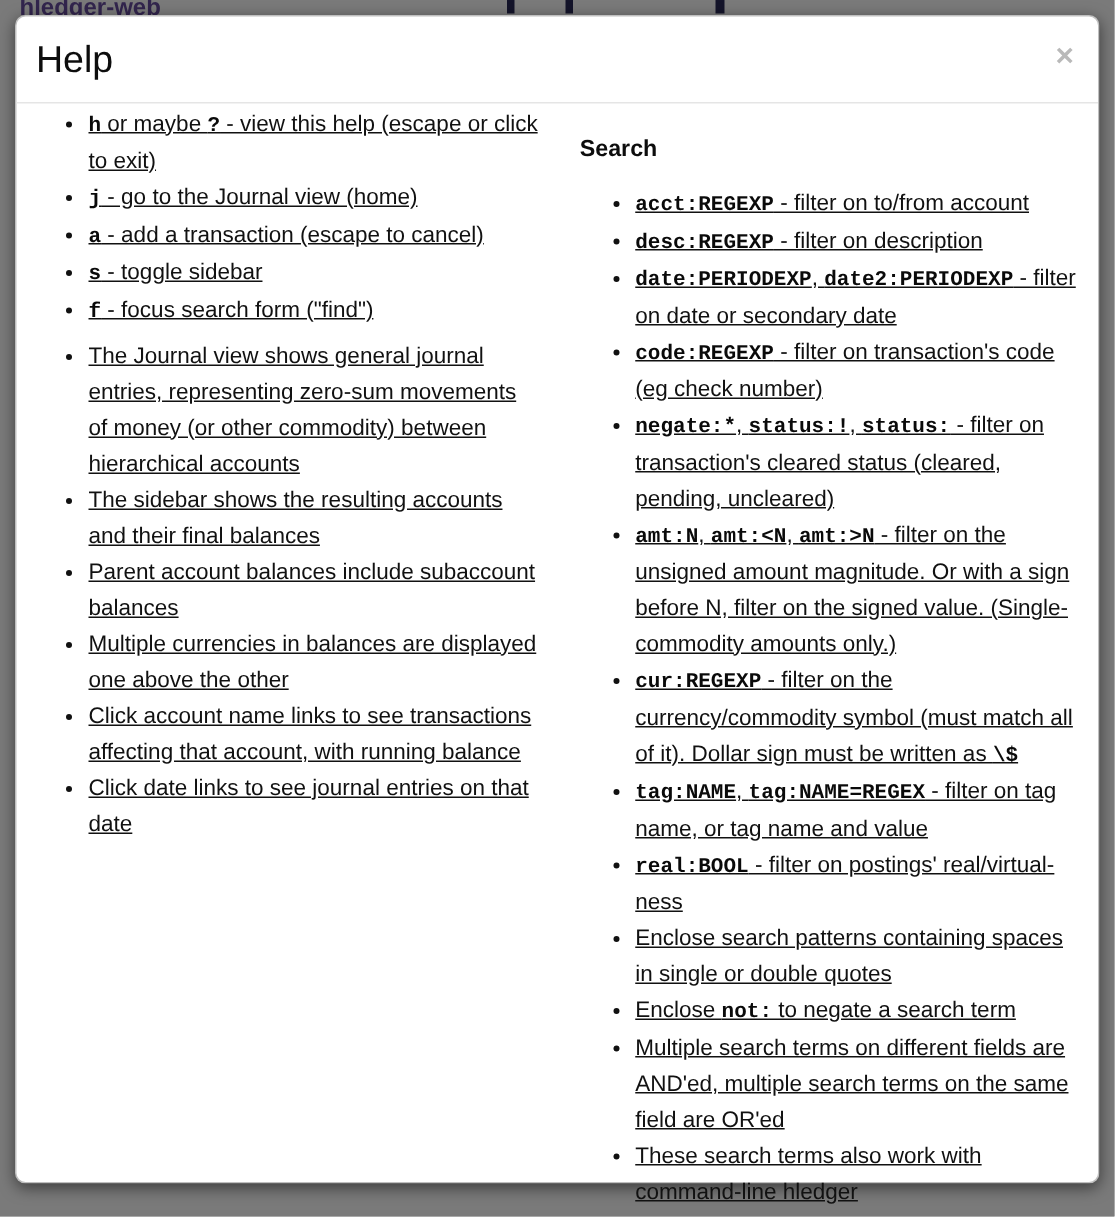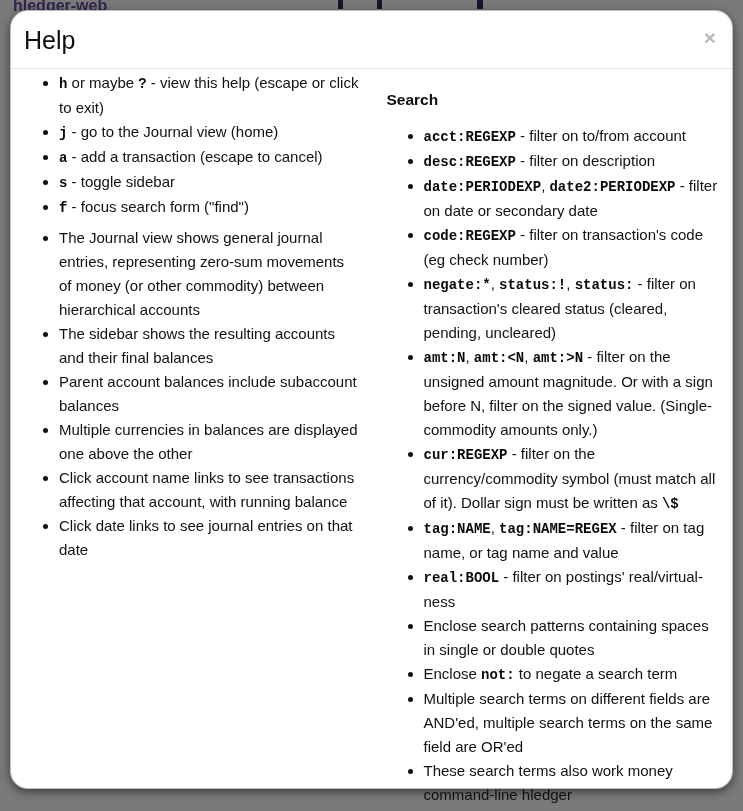--- a/index.html
+++ b/index.html
@@ -28,21 +28,21 @@
   .bg-frag.f1 { left:338px; }
   .bg-frag.f2 { left:377px; }
   .bg-frag.f3 { left:477px; width:6px; }
 
   
   .modal {
     position:absolute; left:10px; top:10px;
     width:723px; height:779px;
     background:#ffffff;
     border:1px solid rgba(0,0,0,.25);
-    border-radius:18px;
+    border-radius:7px;
     box-shadow:0 3px 10px rgba(0,0,0,.5);
   }
   .modal-header {
     position:relative;
     padding:15px 15px 13px 13px;
     border-bottom:1px solid #e5e5e5;
   }
   .modal-title {
     font-size:25px;
     font-weight:500;
@@ -73,20 +73,21 @@
   ul.help-list {
     margin:0 0 6px;
     padding-left:37px;
     list-style:disc;
   }
   ul.help-list li {
     font-size:15px;
     line-height:24px;
     color:#111;
     margin:0;
+    text-decoration:underline;
   }
   .code {
     font-family:"Liberation Mono","DejaVu Sans Mono",monospace;
     font-weight:700;
     font-size:14px;
     color:#0a0a0a;
   }
 </style>
 </head>
 <body>
@@ -129,17 +130,17 @@
           <li><span class="code">date:PERIODEXP</span><span>, </span><span class="code">date2:PERIODEXP</span><span> - filter on date or secondary date</span></li>
           <li><span class="code">code:REGEXP</span><span> - filter on transaction's code (eg check number)</span></li>
           <li><span class="code">negate:*</span><span>, </span><span class="code">status:!</span><span>, </span><span class="code">status:</span><span> - filter on transaction's cleared status (cleared, pending, uncleared)</span></li>
           <li><span class="code">amt:N</span><span>, </span><span class="code">amt:&lt;N</span><span>, </span><span class="code">amt:&gt;N</span><span> - filter on the unsigned amount magnitude. Or with a sign before N, filter on the signed value. (Single-commodity amounts only.)</span></li>
           <li><span class="code">cur:REGEXP</span><span> - filter on the currency/commodity symbol (must match all of it). Dollar sign must be written as </span><span class="code">\$</span></li>
           <li><span class="code">tag:NAME</span><span>, </span><span class="code">tag:NAME=REGEX</span><span> - filter on tag name, or tag name and value</span></li>
           <li><span class="code">real:BOOL</span><span> - filter on postings' real/virtual-ness</span></li>
           <li><span>Enclose search patterns containing spaces in single or double quotes</span></li>
           <li><span>Enclose </span><span class="code">not:</span><span> to negate a search term</span></li>
           <li><span>Multiple search terms on different fields are AND'ed, multiple search terms on the same field are OR'ed</span></li>
-          <li><span>These search terms also work money command-line hledger</span></li>
+          <li><span>These search terms also work with command-line hledger</span></li>
         </ul>
       </div>
   </div>
 </div>
 
 </body></html>

